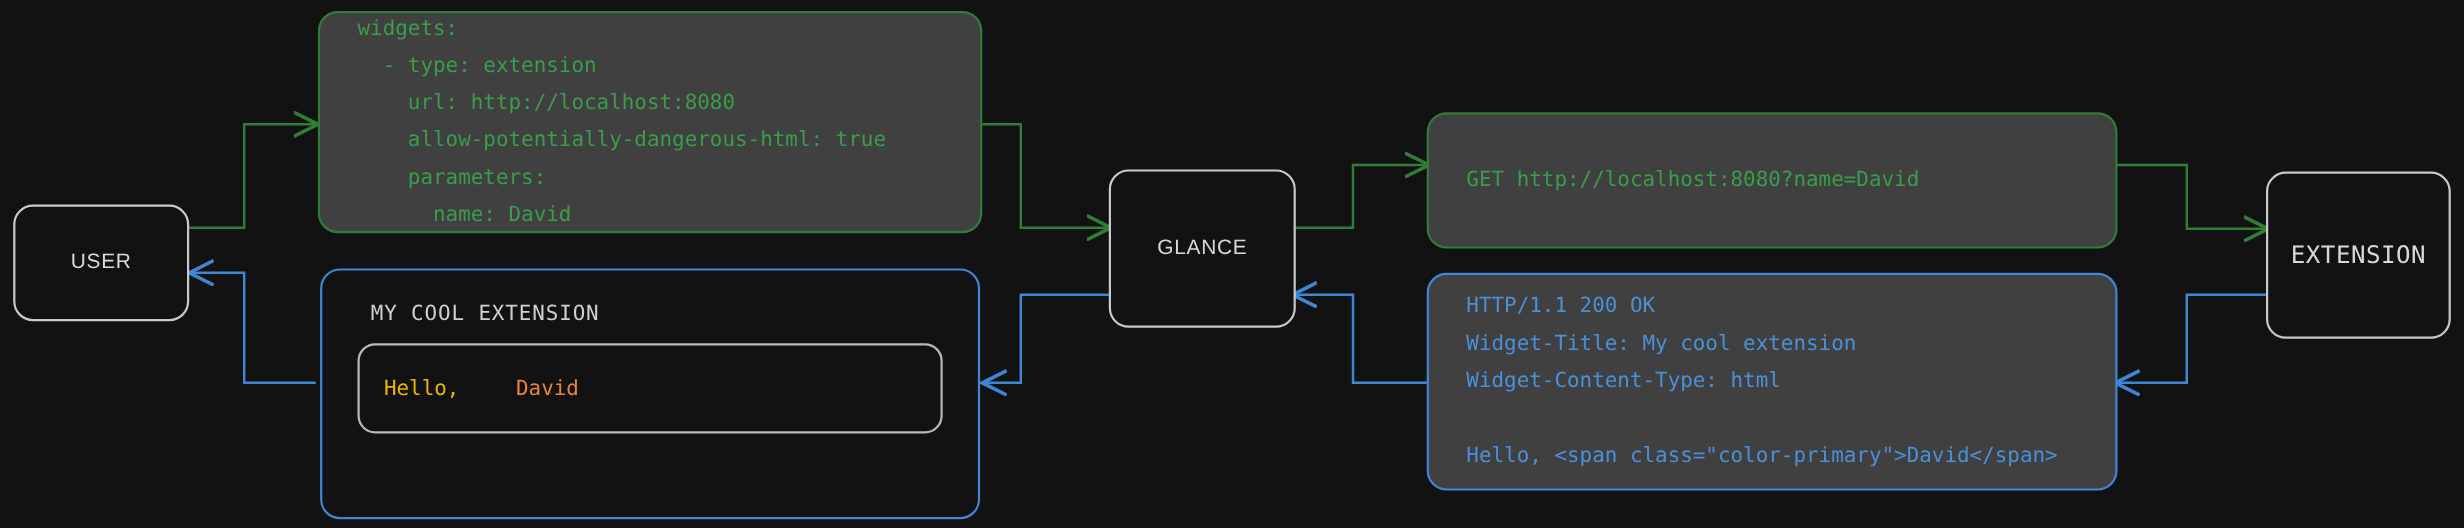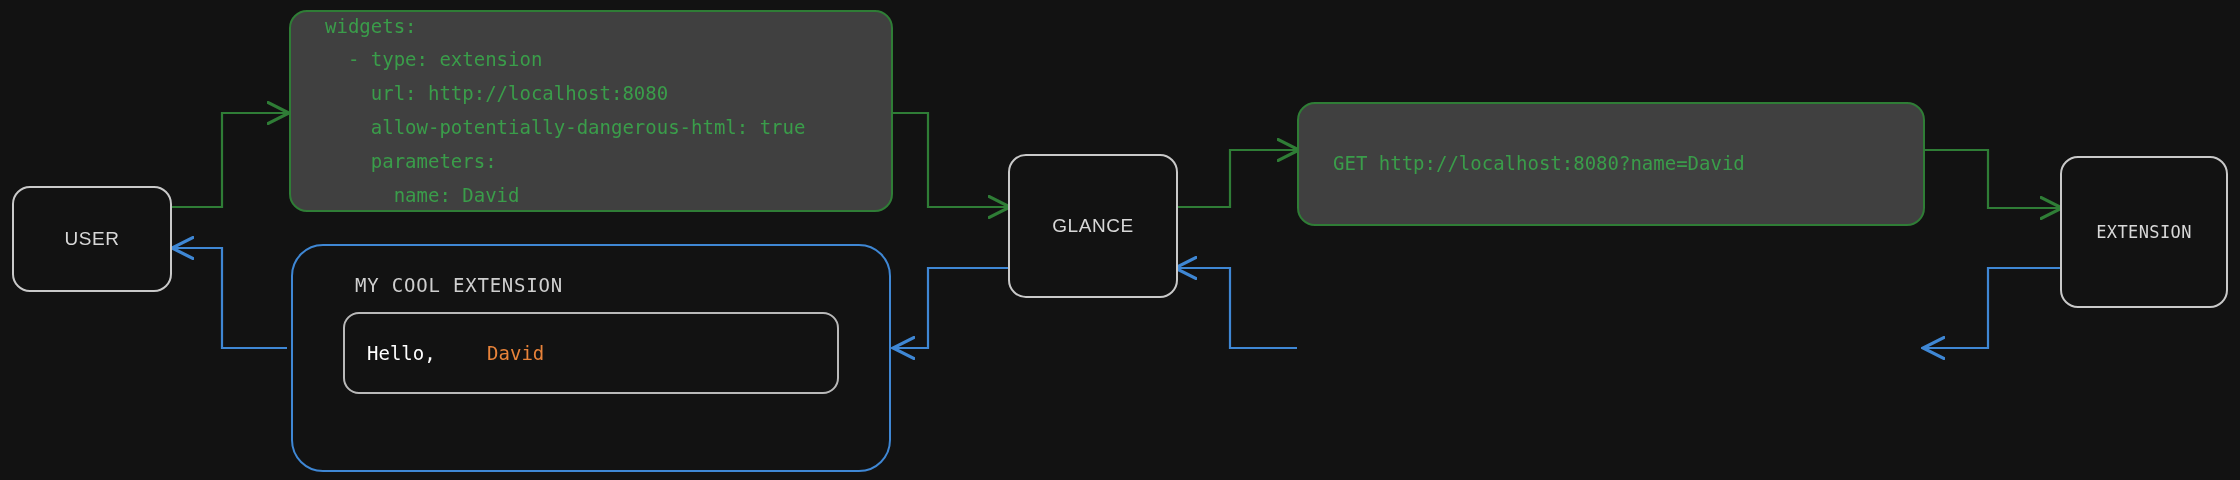--- a/index.html
+++ b/index.html
@@ -39,21 +39,21 @@
     justify-content: center;
   }
   .node-label-sans {
     font-family: "Liberation Sans", sans-serif;
     font-size: 19px;
     letter-spacing: 0.6px;
     color: #d8d8d8;
   }
   .node-label-mono {
     font-family: "DejaVu Sans Mono", monospace;
-    font-size: 17px;
+    font-size: 22px;
     letter-spacing: 0.4px;
     color: #d8d8d8;
   }
 
   
   .panel {
     position: absolute;
     box-sizing: border-box;
     border-radius: 18px;
     background: #404040;
@@ -72,44 +72,44 @@
     padding: 0 0 0 34px;
   }
   .code.green { color: #3a9d4a; }
   .code.blue  { color: #4a90d9; }
 
   
   .widget-panel {
     position: absolute;
     box-sizing: border-box;
     border: 2px solid #3f87d4;
-    border-radius: 32px;
+    border-radius: 18px;
     background: #121212;
-    padding: 28px 50px;
+    padding: 28px 32px;
   }
   .widget-title {
     font-family: "DejaVu Sans Mono", monospace;
     font-size: 19px;
     letter-spacing: 0.8px;
     color: #cfcfcf;
     margin: 0 0 16px 12px;
   }
   .widget-body {
     box-sizing: border-box;
     border: 2px solid #b9b9b9;
     border-radius: 16px;
     height: 82px;
     display: flex;
     align-items: center;
     padding: 0 22px;
   }
   .widget-text {
     font-family: "DejaVu Sans Mono", monospace;
     font-size: 19px;
-    color: #ffffff;
+    color: #eab308;
     white-space: pre;
   }
   .accent-name { color: #e8833a; margin-left: 40px; }
 </style>
 </head>
 <body>
 
 <div id="stage">
 
   <svg id="wires" viewBox="0 0 2240 480" width="2240" height="480" xmlns="http://www.w3.org/2000/svg">
@@ -157,20 +157,27 @@
     url: http://localhost:8080
     allow-potentially-dangerous-html: true
     parameters:
       name: David</pre>
   </div>
 
   <div class="panel" style="left:1297px; top:102px; width:628px; height:124px;">
     <pre class="code green">GET http://localhost:8080?name=David</pre>
   </div>
 
+  <div class="panel blue" style="left:1297px; top:248px; width:628px; height:198px;">
+    <pre class="code blue">HTTP/1.1 200 OK
+Widget-Title: My cool extension
+Widget-Content-Type: html
+
+Hello, &lt;span class="color-primary"&gt;David&lt;/span&gt;</pre>
+  </div>
 
   <div class="widget-panel" style="left:291px; top:244px; width:600px; height:228px;">
     <div class="widget-title">MY COOL EXTENSION</div>
     <div class="widget-body">
       <span class="widget-text">Hello, </span>
         <span class="widget-text accent-name">David</span>
     </div>
   </div>
 
 </div>

